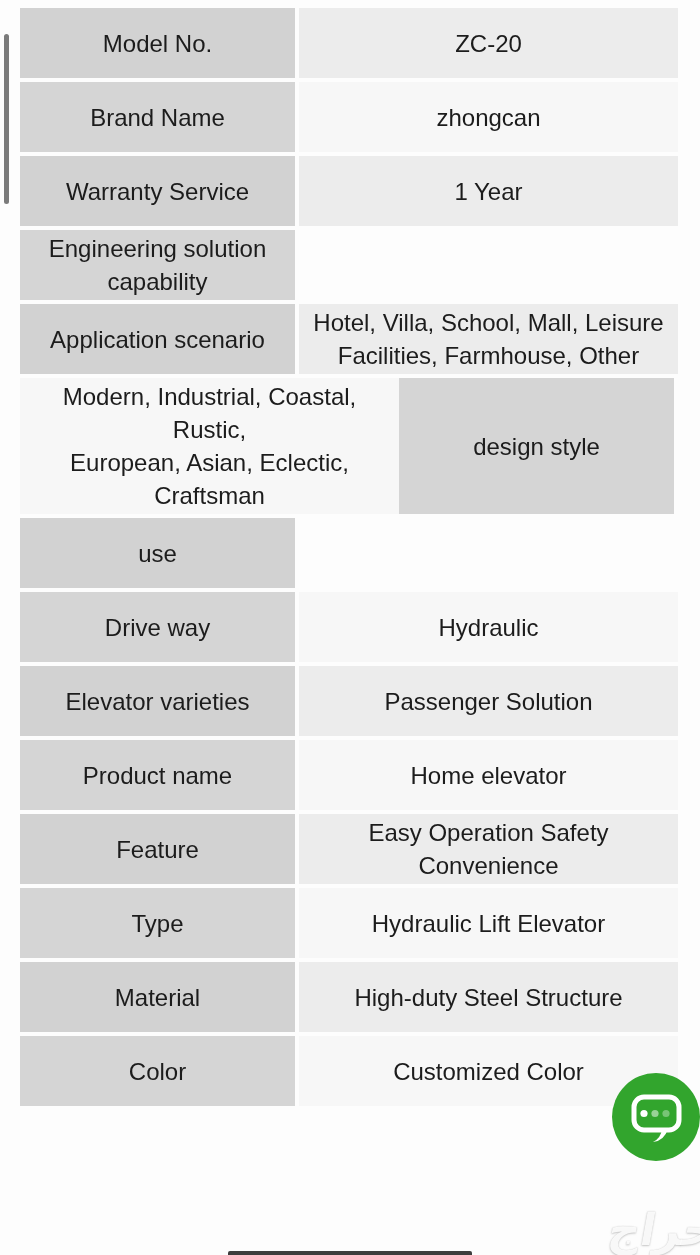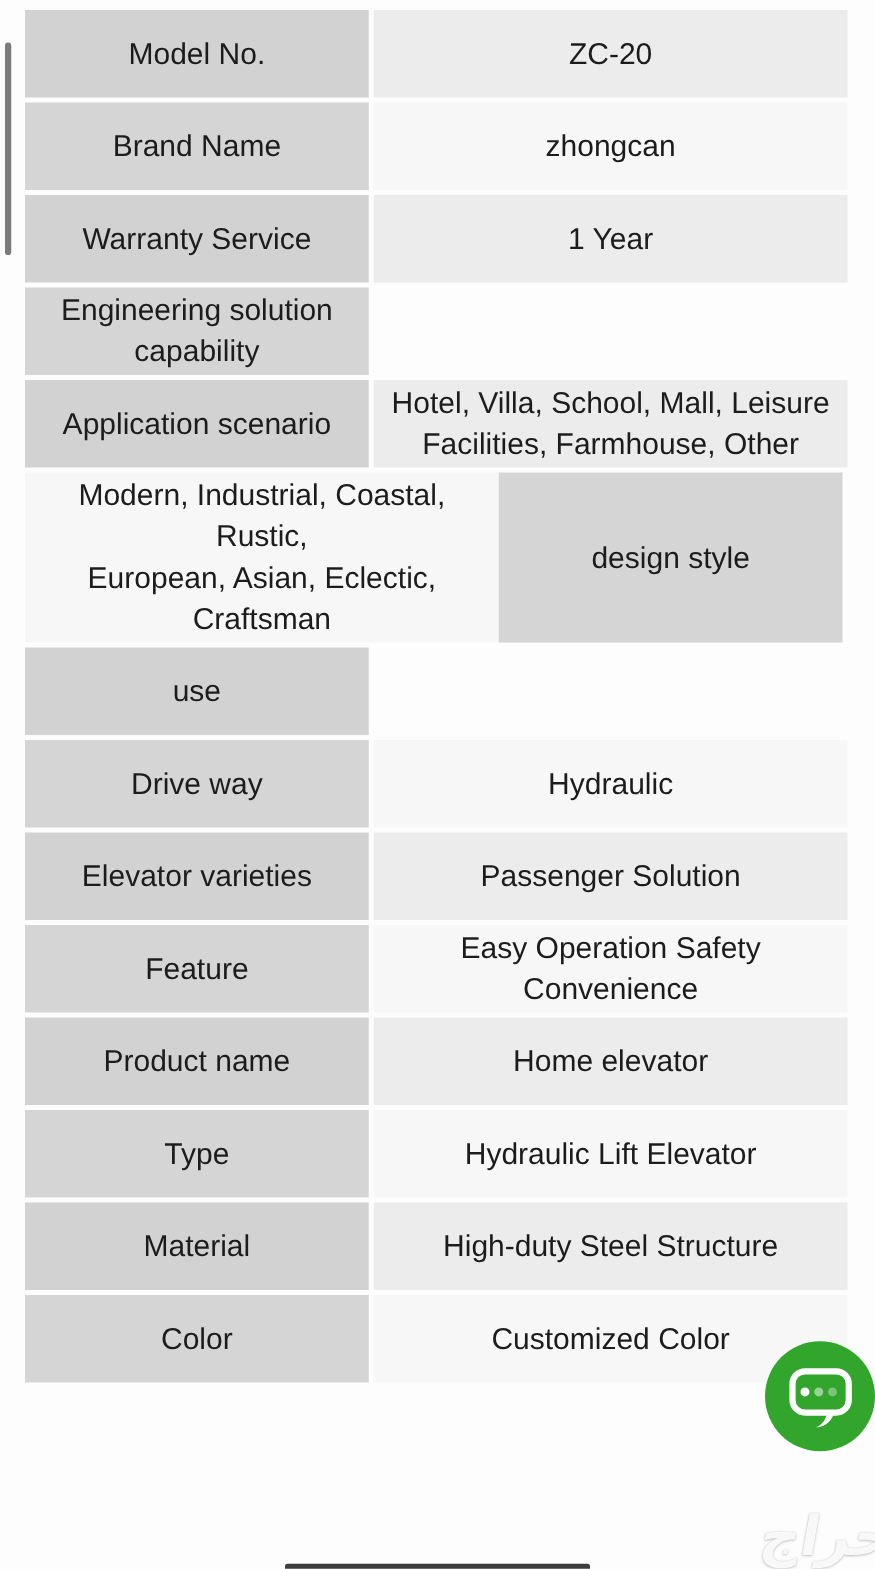--- a/index.html
+++ b/index.html
@@ -121,27 +121,27 @@
       </div>
       <div class="row">
         <div class="cell label">Drive way</div>
         <div class="cell value">Hydraulic</div>
       </div>
       <div class="row">
         <div class="cell label">Elevator varieties</div>
         <div class="cell value">Passenger Solution</div>
       </div>
       <div class="row">
+        <div class="cell label">Product name</div>
+        <div class="cell value">Home elevator</div>
+      </div>
+      <div class="row">
         <div class="cell label">Feature</div>
         <div class="cell value">Easy Operation Safety
 Convenience</div>
-      </div>
-      <div class="row">
-        <div class="cell label">Product name</div>
-        <div class="cell value">Home elevator</div>
       </div>
       <div class="row">
         <div class="cell label">Type</div>
         <div class="cell value">Hydraulic Lift Elevator</div>
       </div>
       <div class="row">
         <div class="cell label">Material</div>
         <div class="cell value">High-duty Steel Structure</div>
       </div>
       <div class="row">

